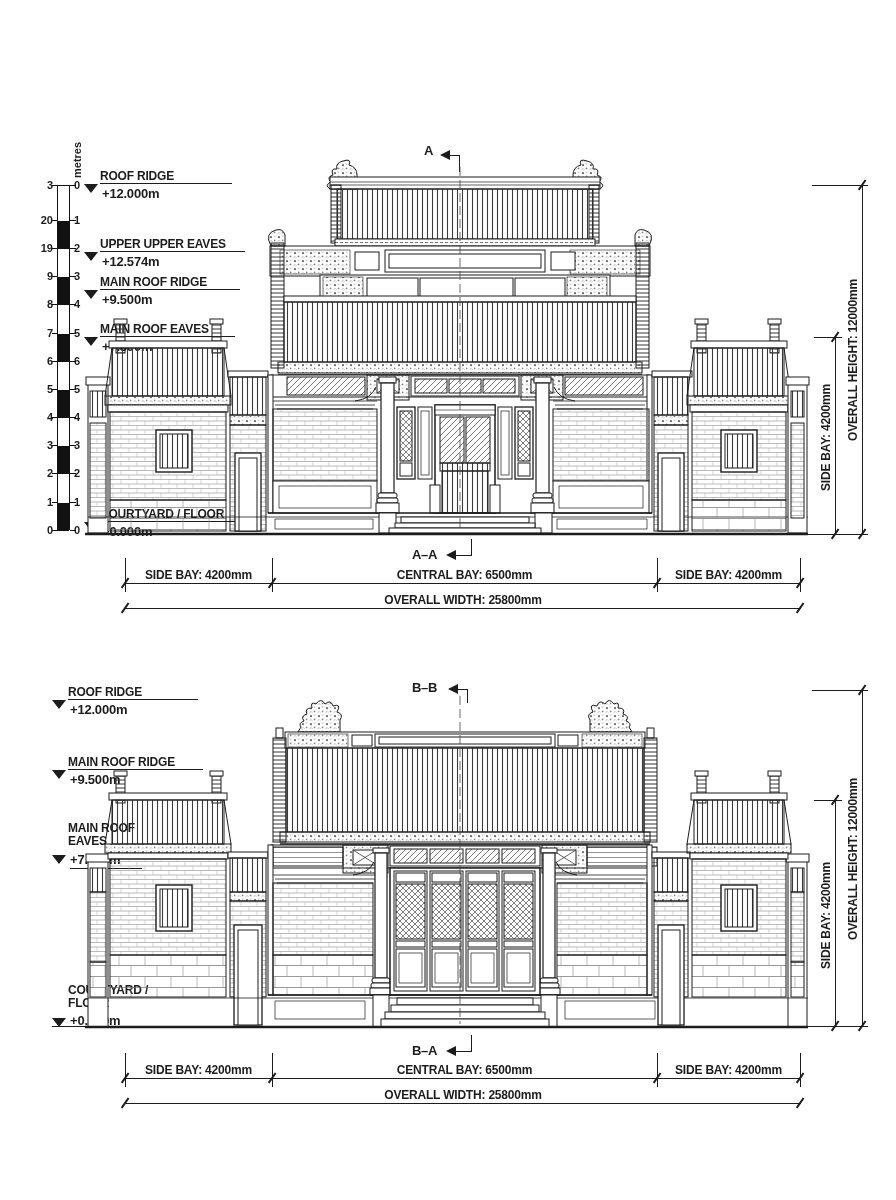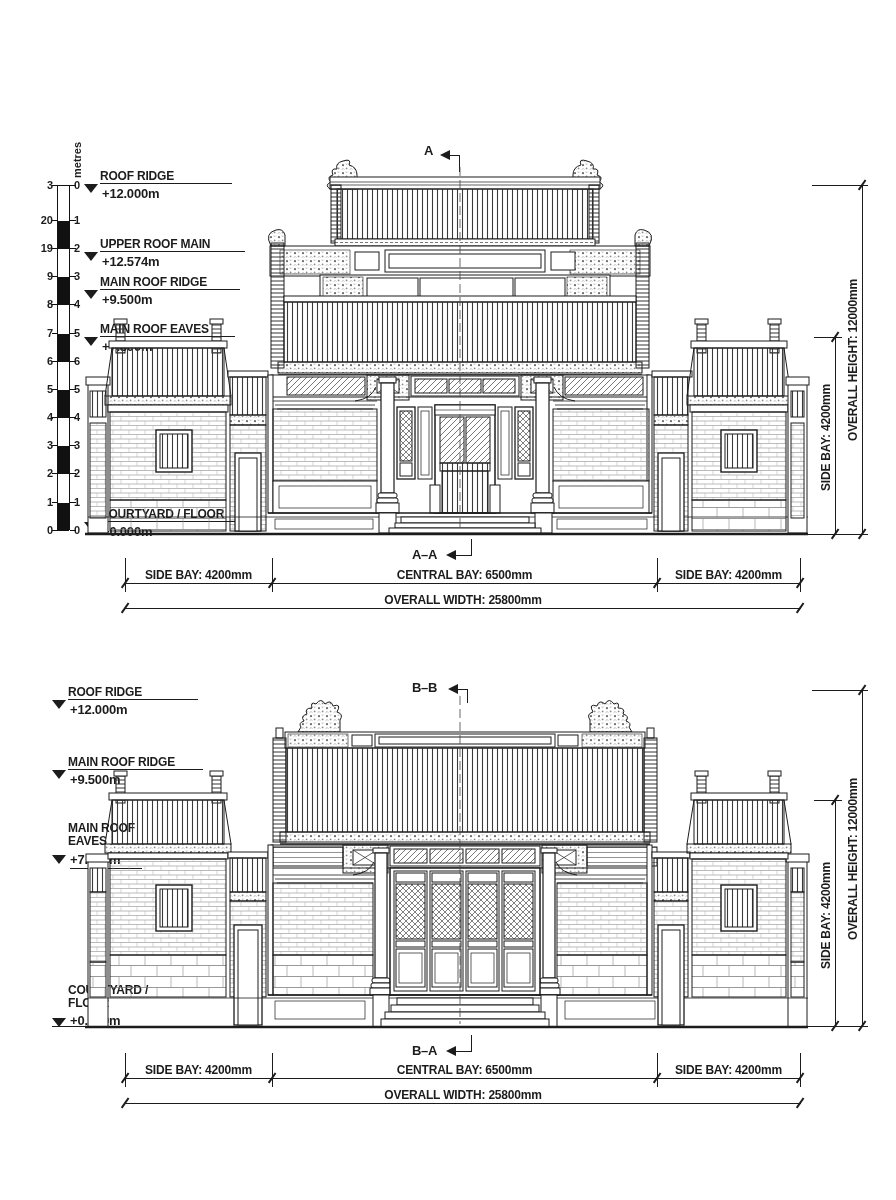--- a/index.html
+++ b/index.html
@@ -94,21 +94,21 @@
   </div>
 <div class="sb-tick" style="top:524px;">
     <span class="l">0</span>
     <span class="r">0</span>
   </div>
 
 <div class="lvl" style="left:100px;top:170px;width:132px;">ROOF RIDGE</div>
 <div class="lvl-val" style="left:102px;top:187px;">+12.000m</div>
 <div class="tri" style="left:84px;top:184px;"></div>
 
-<div class="lvl" style="left:100px;top:238px;width:145px;">UPPER ROOF MAIN</div>
+<div class="lvl" style="left:100px;top:238px;width:145px;">UPPER UPPER EAVES</div>
 <div class="lvl-val" style="left:102px;top:255px;">+12.574m</div>
 <div class="tri" style="left:84px;top:252px;"></div>
 
 <div class="lvl" style="left:100px;top:276px;width:140px;">MAIN ROOF RIDGE</div>
 <div class="lvl-val" style="left:102px;top:293px;">+9.500m</div>
 <div class="tri" style="left:84px;top:290px;"></div>
 
 <div class="lvl" style="left:100px;top:323px;width:135px;">MAIN ROOF EAVES</div>
 <div class="lvl-val" style="left:102px;top:340px;">+7.800m</div>
 <div class="tri" style="left:84px;top:337px;"></div>

